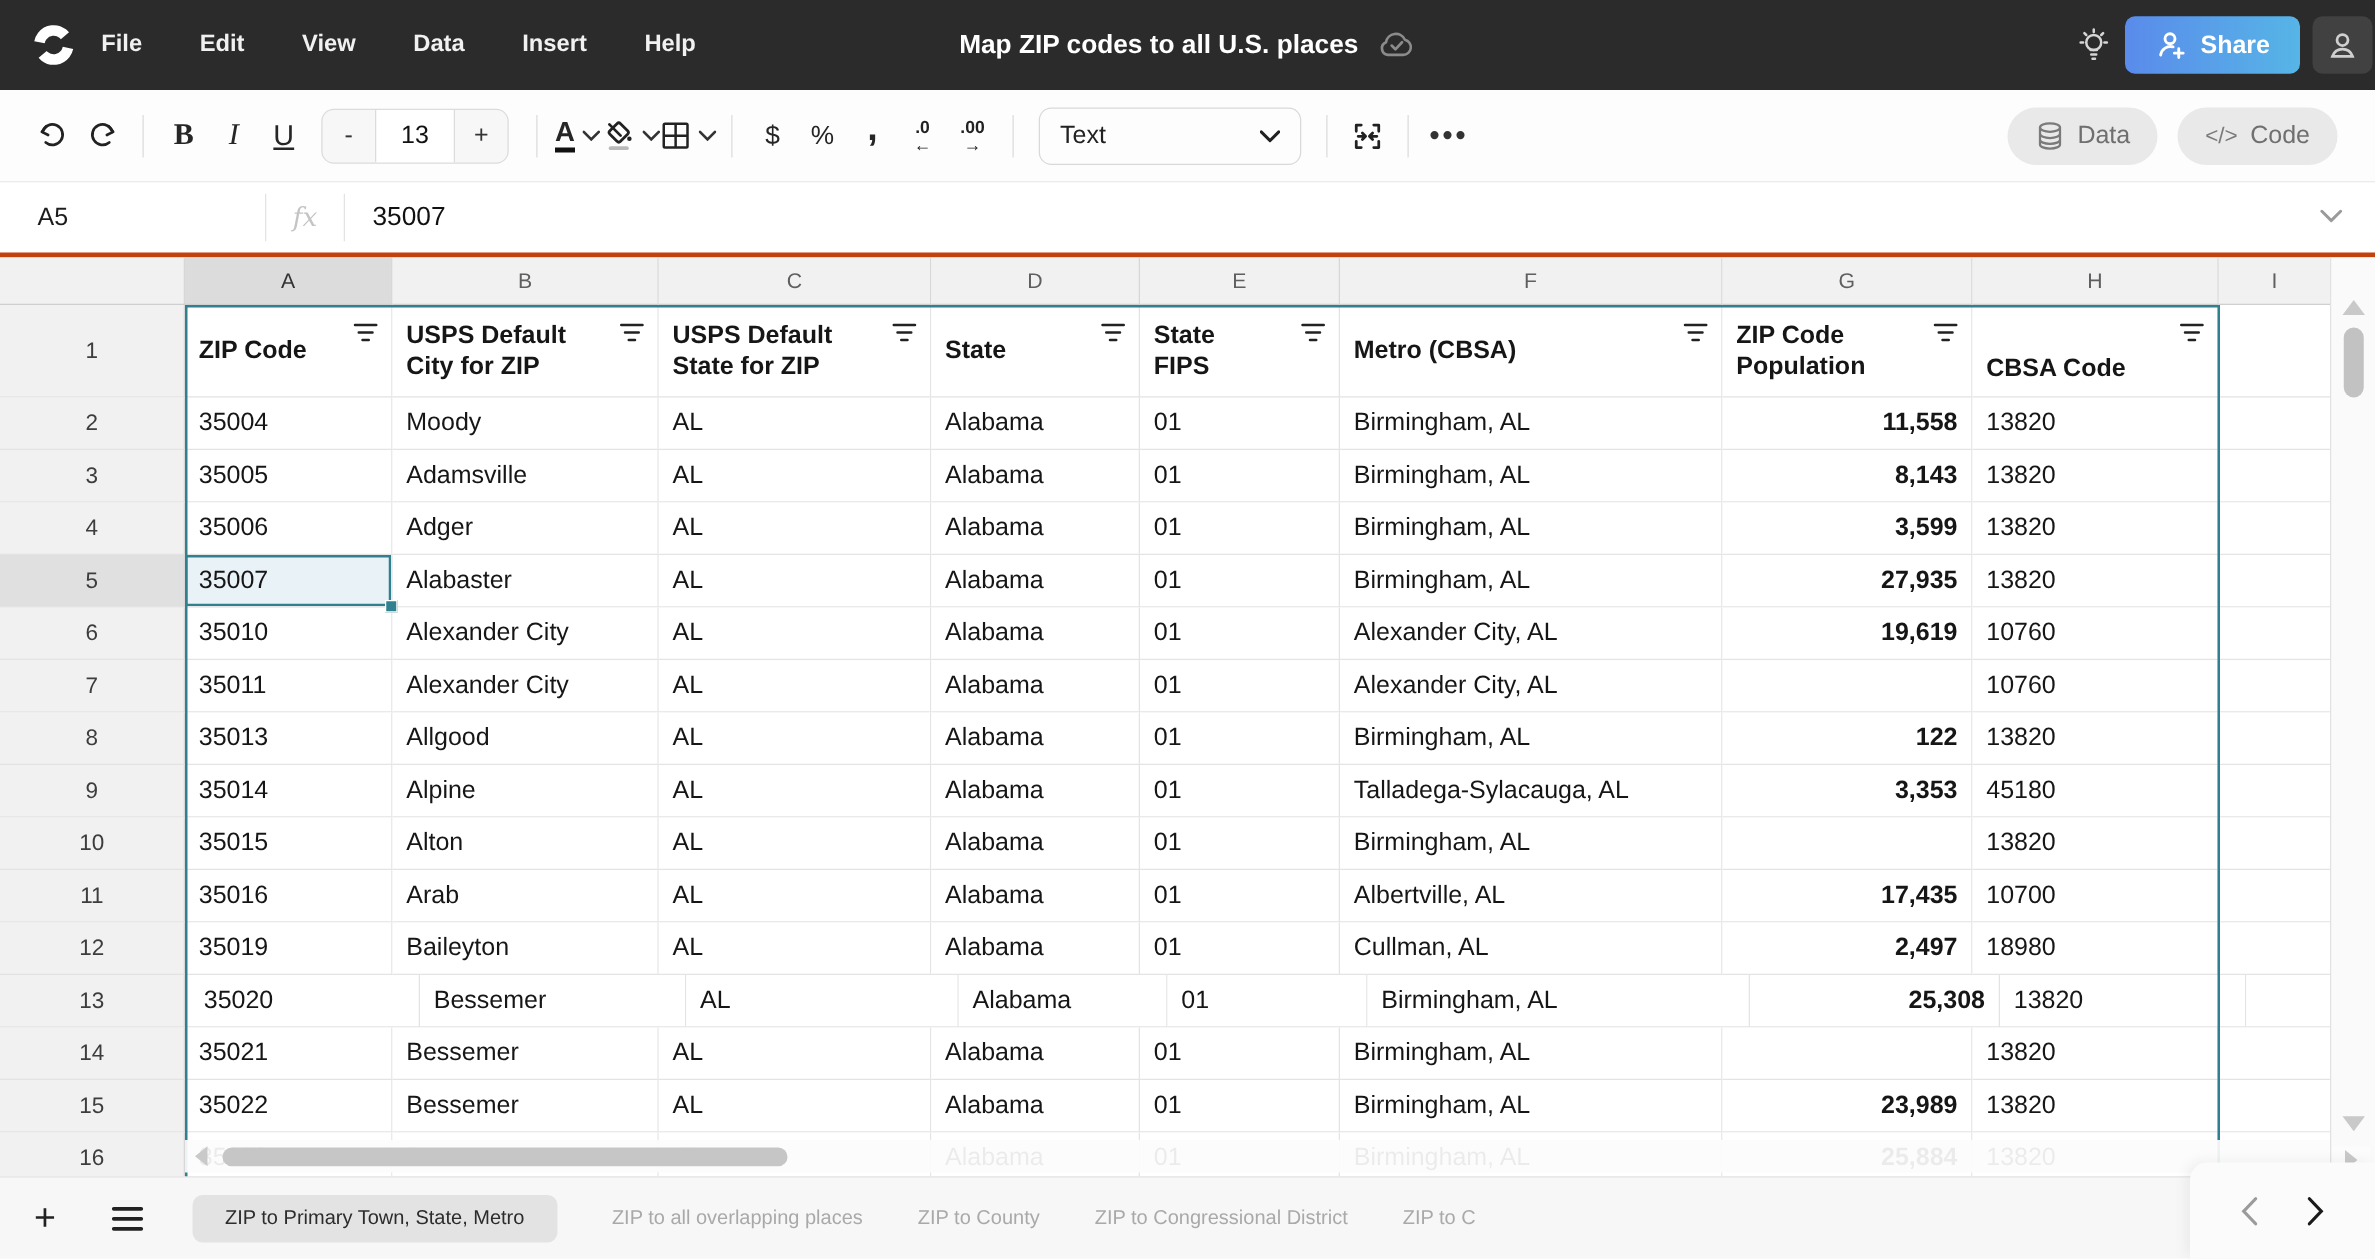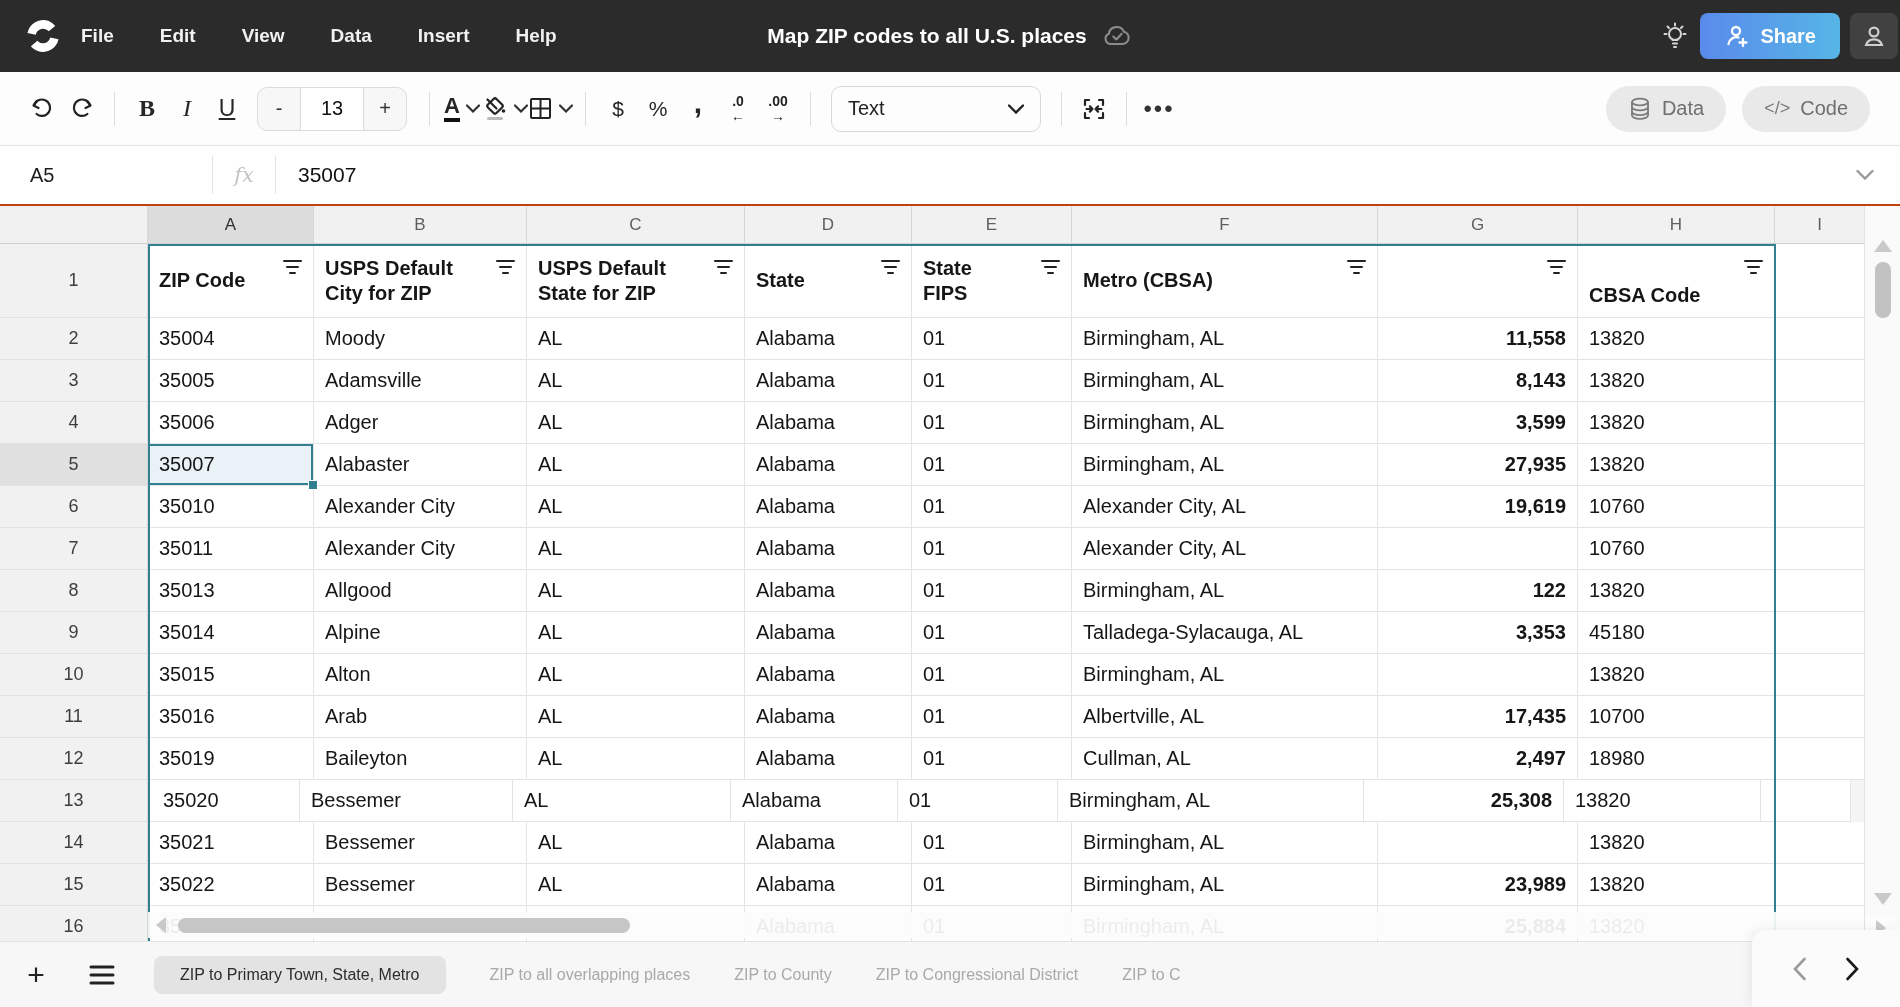--- a/index.html
+++ b/index.html
@@ -40,21 +40,21 @@
   .num-ico .arr { font-size:14px; font-weight:400; margin-top:1px; }
   .fmt-select { display:flex; align-items:center; justify-content:space-between; width:210px; height:46px;
     border:1px solid #d9d9d9; border-radius:10px; padding:0 16px; margin:0 8px; font-size:20px; color:#222; }
   .dots { font-size:24px; letter-spacing:2px; color:#333; }
   .toolbar-right { margin-left:auto; display:flex; gap:16px; padding-right:30px; }
   .pill-btn { height:46px; border-radius:23px; background:#e9e9e9; color:#6f6f6f; display:flex; align-items:center;
     gap:10px; padding:0 22px; font-size:20px; }
 
   
   .formula-bar { position:absolute; left:0; top:146px; width:1900px; height:60px; background:#fff;
-    border-bottom:2px solid #c2410c; display:flex; align-items:center; }
+    border-bottom:4px solid #c2410c; display:flex; align-items:center; }
   .cell-ref { width:212px; padding-left:30px; font-size:20px; color:#1c1c1c; }
   .fb-div { width:1px; height:38px; background:#e3e3e3; }
   .fx { width:62px; text-align:center; font-family:"DejaVu Serif","Liberation Serif",serif; font-style:italic;
     font-size:21px; color:#c4c4c4; }
   .fb-value { padding-left:22px; font-size:21px; color:#111; flex:1; }
   .fb-chevron { padding-right:26px; }
 
   
   .grid { position:absolute; left:0; top:206px; width:1900px; height:735px; background:#f4f4f4; overflow:hidden; }
   .col-letters { display:flex; height:38px; }
@@ -347,20 +347,21 @@
         </div>
         <div class="g-cell" style="width: 306px; height: 74px;">
           <div class="hdr-txt">Metro (CBSA)</div>
           <span class="filter-ico"><svg width="21" height="16" viewBox="0 0 21 16">
               <g stroke="#222" stroke-width="2" stroke-linecap="round">
                 <path d="M2 2 h17 M5 8 h11 M8 14 h5"></path>
               </g>
             </svg></span>
         </div>
         <div class="g-cell" style="width: 200px; height: 74px;">
+          <div class="hdr-txt">ZIP Code Population</div>
           <span class="filter-ico"><svg width="21" height="16" viewBox="0 0 21 16">
               <g stroke="#222" stroke-width="2" stroke-linecap="round">
                 <path d="M2 2 h17 M5 8 h11 M8 14 h5"></path>
               </g>
             </svg></span>
         </div>
         <div class="g-cell hdr-bottom" style="width: 197px; height: 74px;">
           <div class="hdr-txt">CBSA Code</div>
           <span class="filter-ico"><svg width="21" height="16" viewBox="0 0 21 16">
               <g stroke="#222" stroke-width="2" stroke-linecap="round">
@@ -497,21 +498,21 @@
         <div class="g-cell" style="width: 218px; height: 42px;">AL</div>
         <div class="g-cell" style="width: 167px; height: 42px;">Alabama</div>
         <div class="g-cell" style="width: 160px; height: 42px;">01</div>
         <div class="g-cell" style="width: 306px; height: 42px;">Cullman, AL</div>
         <div class="g-cell num" style="width: 200px; height: 42px;">2,497</div>
         <div class="g-cell" style="width: 197px; height: 42px;">18980</div>
         <div class="g-cell" style="width: 90px; height: 42px;"></div>
       </div>
       <div class="g-row" style="height: 42px;">
         <div class="row-num">13</div>
-        <div class="g-cell" style="width: 152px; height: 42px; padding-left: 15px;">35020</div>
+        <div class="g-cell" style="width: 188px; height: 42px; padding-left: 15px;">35020</div>
         <div class="g-cell" style="width: 213px; height: 42px;">Bessemer</div>
         <div class="g-cell" style="width: 218px; height: 42px;">AL</div>
         <div class="g-cell" style="width: 167px; height: 42px;">Alabama</div>
         <div class="g-cell" style="width: 160px; height: 42px;">01</div>
         <div class="g-cell" style="width: 306px; height: 42px;">Birmingham, AL</div>
         <div class="g-cell num" style="width: 200px; height: 42px;">25,308</div>
         <div class="g-cell" style="width: 197px; height: 42px;">13820</div>
         <div class="g-cell" style="width: 90px; height: 42px;"></div>
       </div>
       <div class="g-row" style="height: 42px;">

